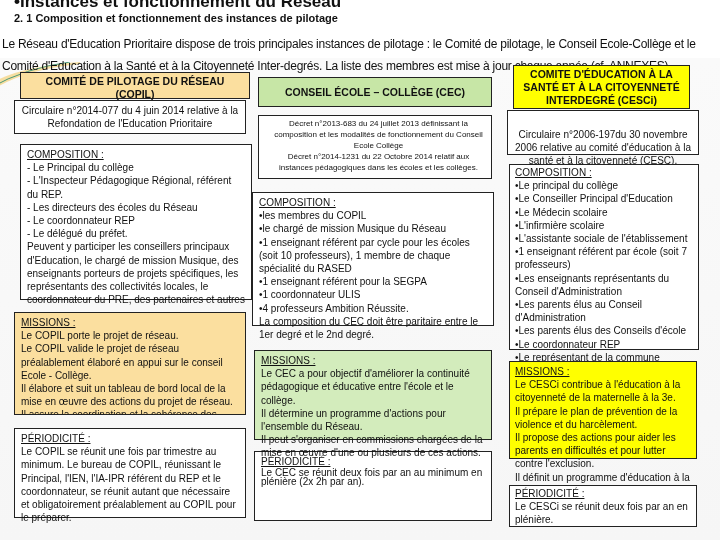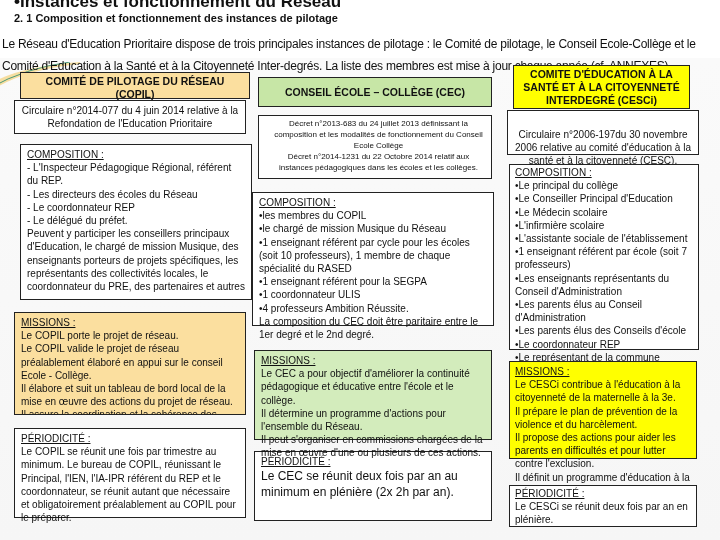--- a/index.html
+++ b/index.html
@@ -69,20 +69,21 @@
   <div class="heading-text" style="padding-top:2px; padding-left:14px; padding-right:14px;">COMITÉ DE PILOTAGE DU RÉSEAU (COPIL)</div>
 </div>
 
 <div class="box white" style="left:14px; top:100px; width:232px; height:34px;">
   <div class="inner center" style="padding-top:3px;">Circulaire n°2014-077 du 4 juin 2014 relative à la Refondation de l'Education Prioritaire</div>
 </div>
 
 <div class="box white" style="left:20px; top:144px; width:232px; height:156px;">
   <div class="inner" style="padding-top:3px;">
     <span class="sect-title">COMPOSITION :</span>
+    <span class="wrapline">- Le Principal du collège</span>
     <span class="wrapline">- L'Inspecteur Pédagogique Régional, référent du REP.</span>
     <span class="wrapline">- Les directeurs des écoles du Réseau</span>
     <span class="wrapline">- Le coordonnateur REP</span>
     <span class="wrapline">- Le délégué du préfet.</span>
     <span class="wrapline">Peuvent y participer les conseillers principaux d'Education, le chargé de mission Musique, des enseignants porteurs de projets spécifiques, les représentants des collectivités locales, le coordonnateur du PRE, des partenaires et autres</span>
   </div>
 </div>
 
 <div class="box body-orange" style="left:14px; top:312px; width:232px; height:103px; z-index:4; overflow:hidden;">
   <div class="inner" style="padding-top:3px;">
@@ -130,21 +131,21 @@
     <span class="sect-title">MISSIONS :</span>
     <span class="wrapline">Le CEC a pour objectif d'améliorer la continuité pédagogique et éducative entre l'école et le collège.</span>
     <span class="wrapline">Il détermine un programme d'actions pour l'ensemble du Réseau.</span>
     <span class="wrapline">Il peut s'organiser en commissions chargées de la mise en œuvre d'une ou plusieurs de ces actions.</span>
   </div>
 </div>
 
 <div class="box white" style="left:254px; top:451px; width:238px; height:70px;">
   <div class="inner" style="padding-top:3px;">
     <span class="sect-title">PÉRIODICITÉ :</span>
-    <span class="wrapline" style="font-size:12px; line-height:16px;">Le CEC se réunit deux fois par an au minimum en plénière (2x 2h par an).</span>
+    <span class="wrapline" style="font-size:10px; line-height:9px;">Le CEC se réunit deux fois par an au minimum en plénière (2x 2h par an).</span>
   </div>
 </div>
 
 <div class="box head-yellow" style="left:513px; top:65px; width:177px; height:44px;">
   <div class="heading-text" style="padding-top:2px; padding-left:4px; padding-right:4px;">COMITE D'ÉDUCATION À LA SANTÉ ET À LA CITOYENNETÉ INTERDEGRÉ (CESCi)</div>
 </div>
 
 <div class="box white" style="left:507px; top:110px; width:192px; height:45px;">
   <div class="inner center" style="padding-top:17px; padding-left:3px; padding-right:3px;">Circulaire n°2006-197du 30 novembre 2006 relative au comité d'éducation à la santé et à la citoyenneté (CESC).</div>
 </div>

